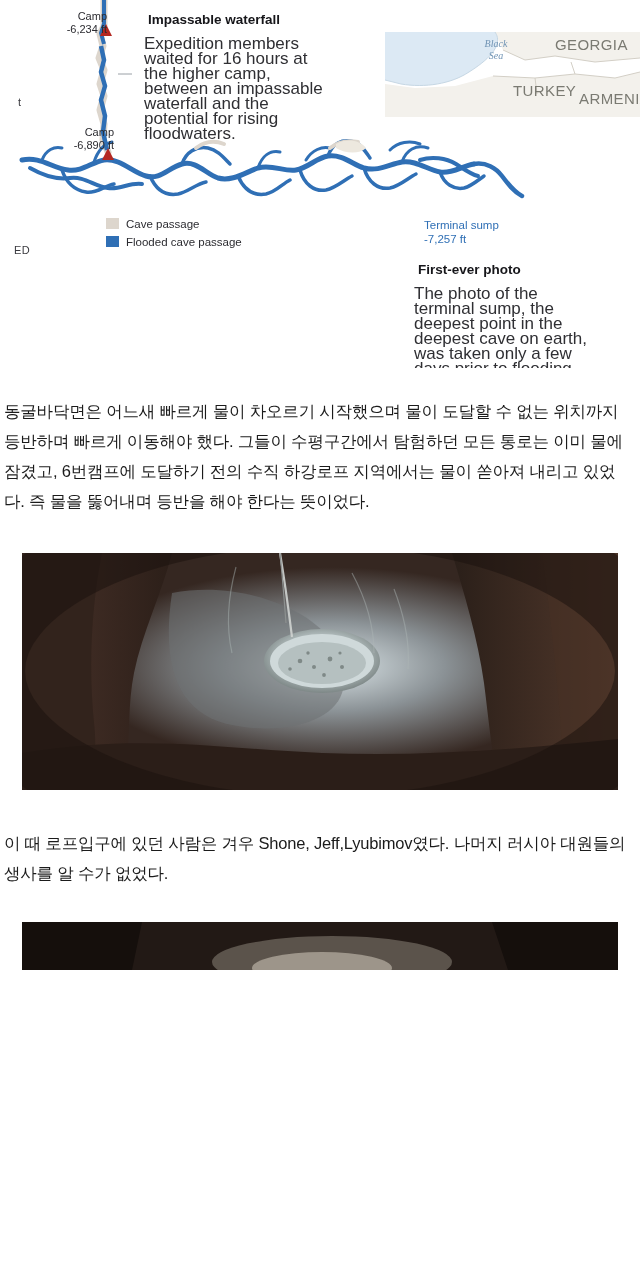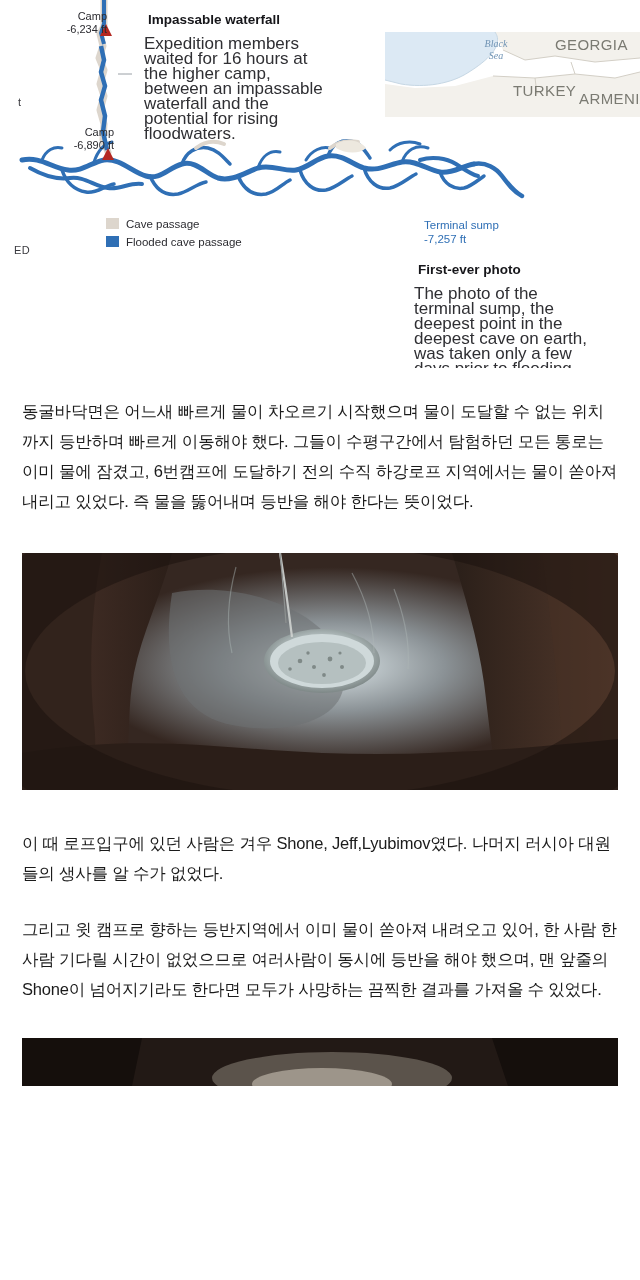--- a/index.html
+++ b/index.html
@@ -125,21 +125,21 @@
   
   .body-text {
     font-size: 16.5px;
     line-height: 30px;
     color: #1b1b1b;
     letter-spacing: -0.2px;
     margin: 0;
     font-family: "Liberation Sans", sans-serif;
   }
   .para-zone {
-    padding: 0 22px;
+    padding: 0 4px;
   }
   .p1 { margin-top: 28px; }
   .p2 { margin-top: 38px; }
   .p3 { margin-top: 26px; }
 
   
   .photo {
     position: relative;
     margin: 37px 22px 0 22px;
     width: 596px;
@@ -327,21 +327,20 @@
       </g>
 
       <rect x="0" y="0" width="596" height="237" fill="none"></rect>
       <path d="M0,0 L596,0 L596,237 L0,237 Z" fill="none"></path>
       <ellipse cx="298" cy="118" rx="330" ry="160" fill="none" stroke="#1c120e" stroke-width="70" opacity=".55"></ellipse>
     </svg>
   </div>
 
   <div class="para-zone">
     <p class="body-text p2">이 때 로프입구에 있던 사람은 겨우 Shone, Jeff,Lyubimov였다. 나머지 러시아 대원들의 생사를 알 수가 없었다.</p>
-    <p class="body-text p3">그리고 윗 캠프로 향하는 등반지역에서 이미 물이 쏟아져 내려오고 있어, 한 사람 한 사람 기다릴 시간이 없었으므로 여러사람이 동시에 등반을 해야 했으며, 맨 앞줄의 Shone이 넘어지기라도 한다면 모두가 사망하는 끔찍한 결과를 가져올 수 있었다.</p>
   </div>
 
   <div class="photo photo-2">
     <svg width="596" height="48" viewBox="0 0 596 48">
       <rect x="0" y="0" width="596" height="48" fill="#1d1512"></rect>
       <path d="M0,0 L596,0 L596,48 L0,48 Z" fill="#221915"></path>
       <ellipse cx="310" cy="40" rx="120" ry="26" fill="#8a8378" opacity=".55"></ellipse>
       <ellipse cx="300" cy="46" rx="70" ry="16" fill="#c9c2b4" opacity=".6"></ellipse>
       <path d="M0,0 L120,0 L110,48 L0,48 Z" fill="#150f0c"></path>
       <path d="M596,0 L470,0 L486,48 L596,48 Z" fill="#150f0c"></path>

